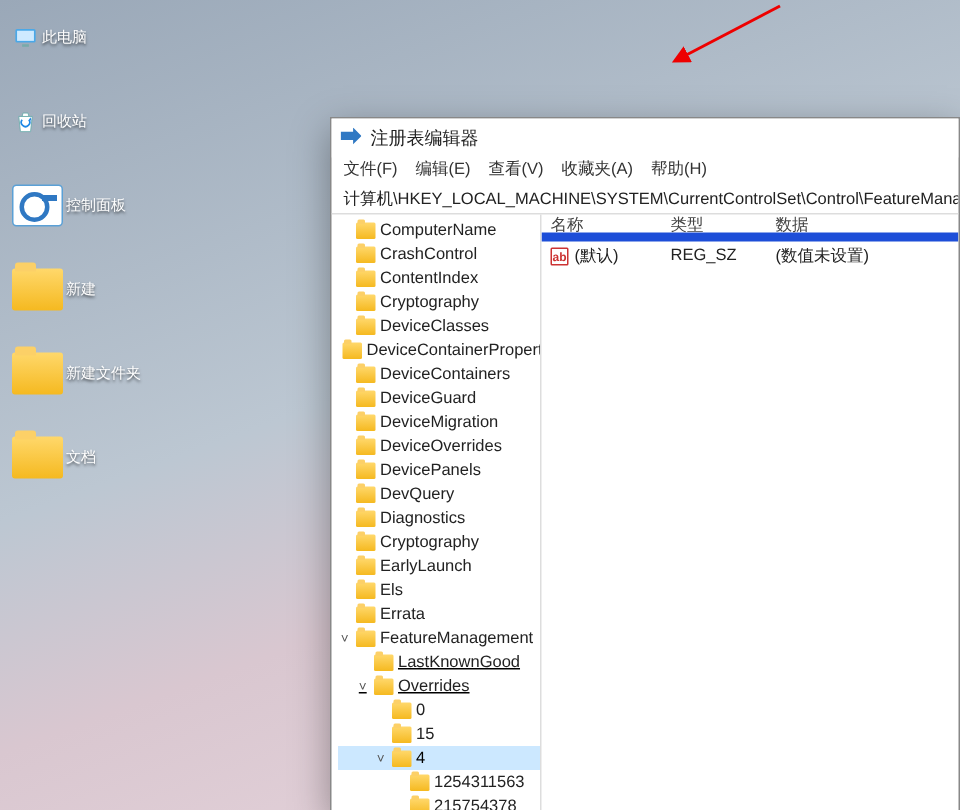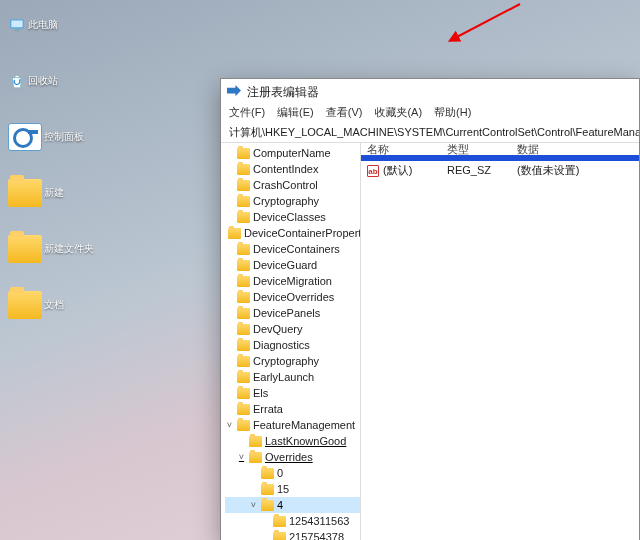--- a/index.html
+++ b/index.html
@@ -116,26 +116,26 @@
   <div class="panes">
     <div class="tree" id="tree">
         <div class="tree-item ind0">
           <span class="tw"></span>
           <span class="fld"></span>
           <span class="lbl">ComputerName</span>
         </div>
         <div class="tree-item ind0">
           <span class="tw"></span>
           <span class="fld"></span>
+          <span class="lbl">CrashControl</span>
+        </div>
+        <div class="tree-item ind0">
+          <span class="tw"></span>
+          <span class="fld"></span>
           <span class="lbl">ContentIndex</span>
-        </div>
-        <div class="tree-item ind0">
-          <span class="tw"></span>
-          <span class="fld"></span>
-          <span class="lbl">CrashControl</span>
         </div>
         <div class="tree-item ind0">
           <span class="tw"></span>
           <span class="fld"></span>
           <span class="lbl">Cryptography</span>
         </div>
         <div class="tree-item ind0">
           <span class="tw"></span>
           <span class="fld"></span>
           <span class="lbl">DeviceClasses</span>

